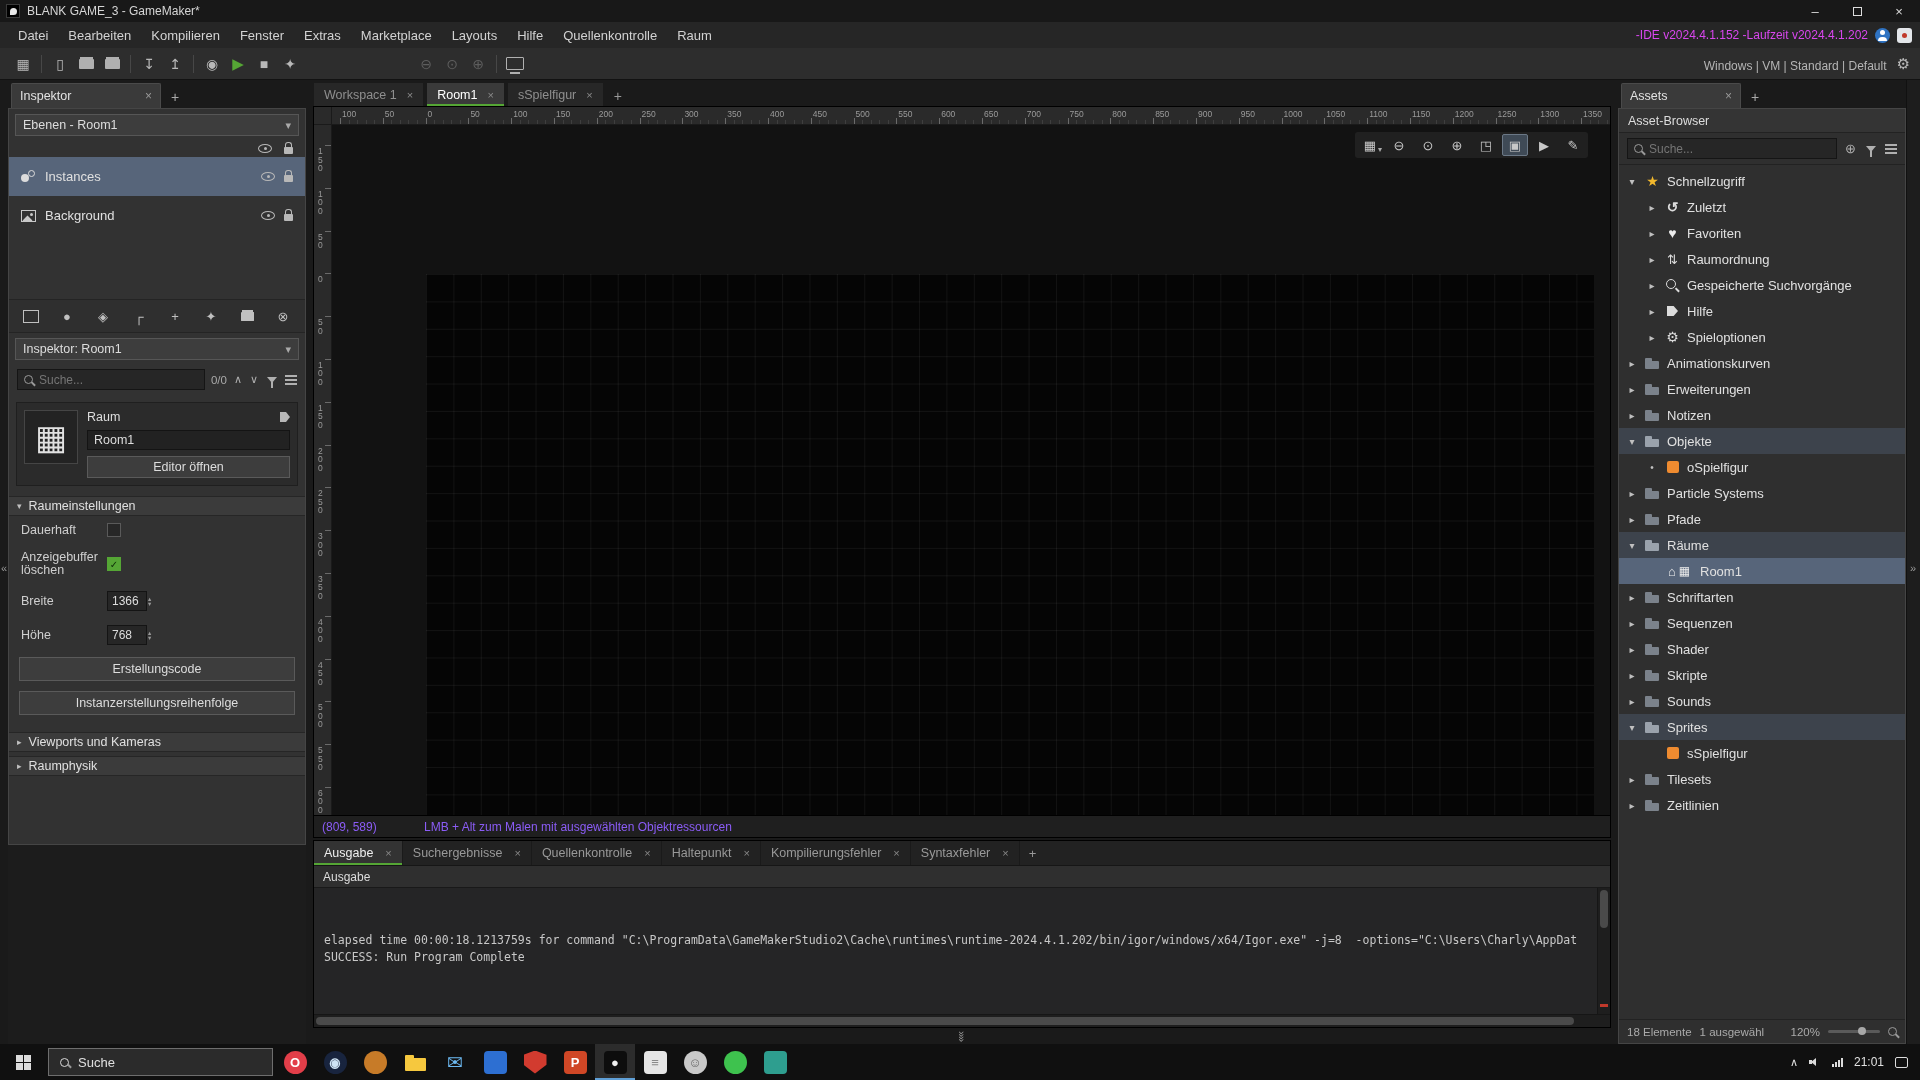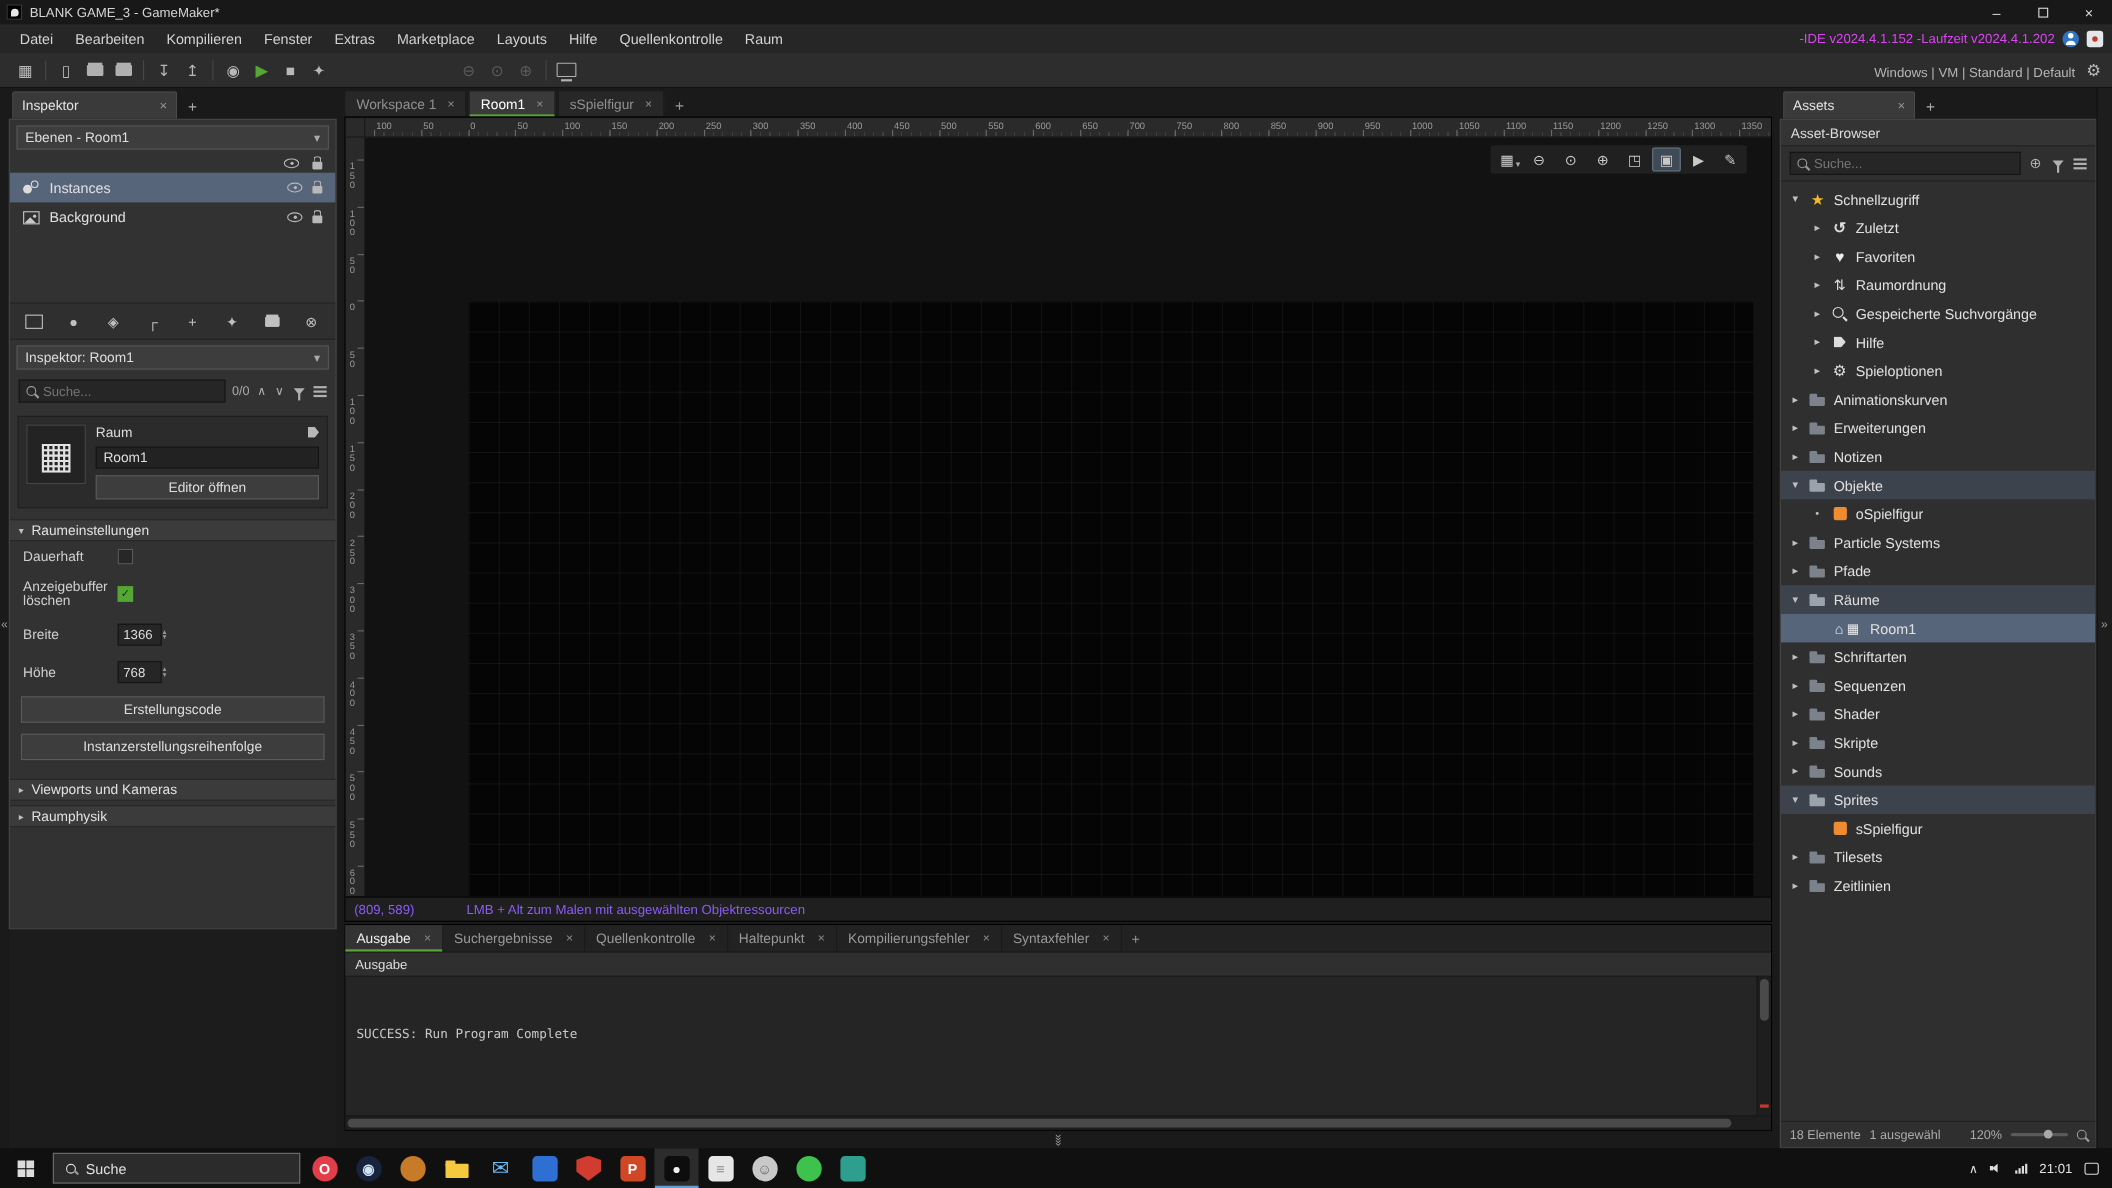--- a/index.html
+++ b/index.html
@@ -59,21 +59,21 @@
 .left-col{width:306px;flex:none;display:flex;flex-direction:column;padding-left:8px}
 .panel-body{height:737px;background:#323232;border:1px solid #454545;display:flex;flex-direction:column;overflow:hidden}
 .left-filler{flex:1;background:#1c1c1c}
 .dropdown{height:22px;background:#3d3d3d;border:1px solid #565656;display:flex;align-items:center;justify-content:space-between;padding:0 7px;font-size:12.5px;color:#ddd;margin:5px 6px 3px}
 .dropdown .chev{color:#aaa;font-size:11px}
 .layers-header{height:18px;display:flex;justify-content:flex-end;align-items:center;gap:12px;padding:0 12px}
 .icon-eye{width:14px;height:9px;border:1px solid #b8b8b8;border-radius:50%;position:relative;flex:none}
 .icon-eye::after{content:'';position:absolute;width:3px;height:3px;background:#b8b8b8;border-radius:50%;left:4.5px;top:2px}
 .icon-lock{width:9px;height:7px;background:#b8b8b8;position:relative;flex:none;margin-top:4px;border-radius:1px}
 .icon-lock::before{content:'';position:absolute;width:5px;height:5px;border:1.5px solid #b8b8b8;border-bottom:none;border-radius:3px 3px 0 0;left:1px;top:-5px}
-.layer-row{height:27px;display:flex;align-items:center;gap:9px;padding:0 12px;color:#e0e0e0;font-size:13px}
+.layer-row{height:39px;display:flex;align-items:center;gap:9px;padding:0 12px;color:#e0e0e0;font-size:13px}
 .layer-row[data-selected="true"]{background:var(--selection)}
 .layer-row .grow{flex:1}
 .icon-instances{position:relative;width:15px;height:13px;flex:none}
 .icon-instances::before{content:'';position:absolute;width:8px;height:8px;border-radius:50%;background:#dcdcdc;left:0;top:4px}
 .icon-instances::after{content:'';position:absolute;width:5px;height:5px;border-radius:50%;border:1px solid #dcdcdc;right:1px;top:0}
 .icon-image{width:15px;height:12px;border:1px solid #c8c8c8;position:relative;overflow:hidden;flex:none}
 .icon-image::after{content:'';position:absolute;width:7px;height:7px;background:#c8c8c8;transform:rotate(45deg);left:2px;top:6px}
 .icon-image::before{content:'';position:absolute;width:3px;height:3px;border-radius:50%;background:#c8c8c8;right:2px;top:2px}
 .layers-spacer{height:64px}
 .layer-toolbar{display:flex;justify-content:space-between;padding:4px 8px;background:#2f2f2f;border-top:1px solid #242424;border-bottom:1px solid #242424}
@@ -670,20 +670,21 @@
               <span>Syntaxfehler</span>
               <span class="x">×</span>
             </div>
 
           <span class="out-plus">+</span>
         </div>
         <div class="out-hdr">
           <span>Ausgabe</span>
         </div>
         <div class="console">
+            <div class="console-line">elapsed time 00:00:18.1213759s for command "C:\ProgramData\GameMakerStudio2\Cache\runtimes\runtime-2024.4.1.202/bin/igor/windows/x64/Igor.exe" -j=8  -options="C:\Users\Charly\AppDat</div>
             <div class="console-line">SUCCESS: Run Program Complete</div>
           <div class="console-vsb">
             <div class="thumb"></div>
             <div class="mark"></div>
           </div>
         </div>
         <div class="out-hsb">
           <div class="thumb"></div>
         </div>
       </div>

